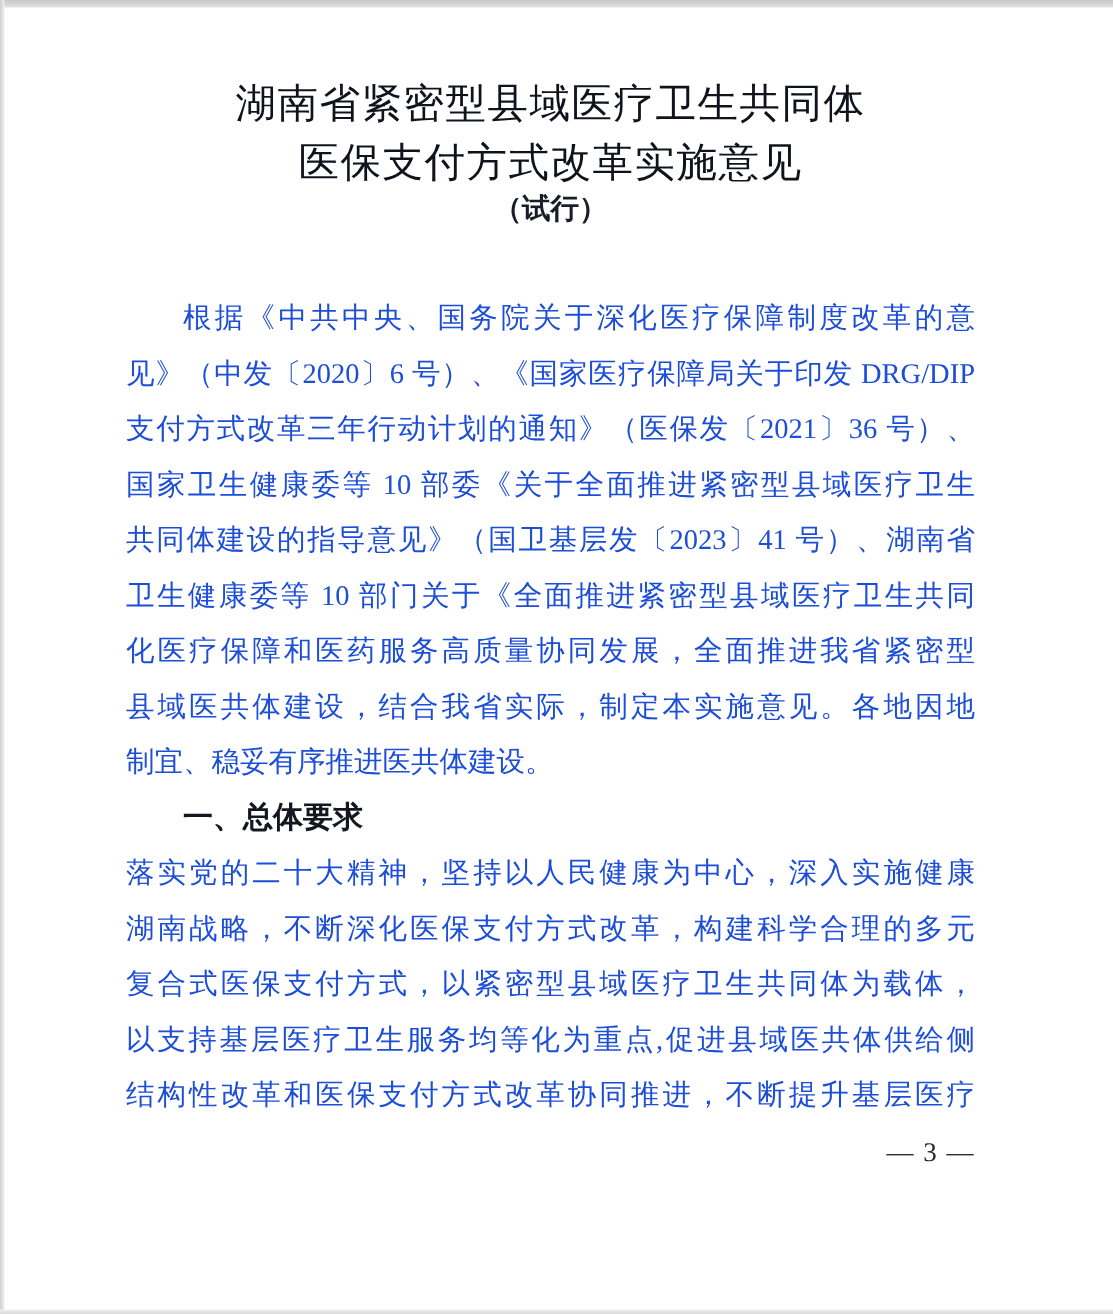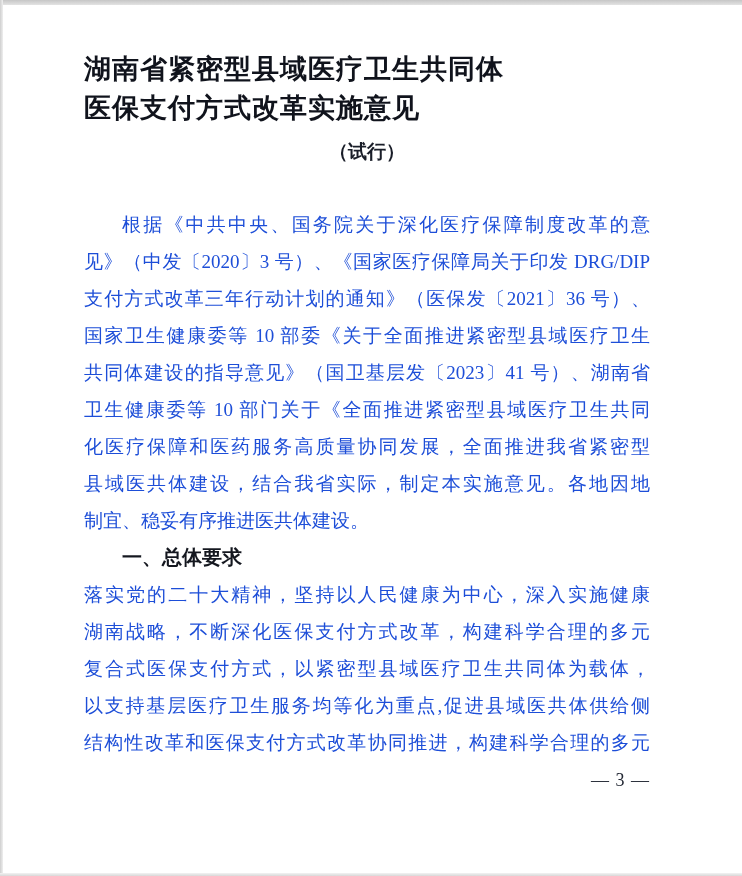--- a/index.html
+++ b/index.html
@@ -35,28 +35,28 @@
   }
   .doc {
     position: absolute;
     top: 0; left: 0;
     width: 742px;
     box-sizing: border-box;
     padding: 50px 92px 0 84px;
   }
   .title {
     margin: 0;
+    text-align: center;
     font-size: 27px;
     line-height: 39px;
-    font-weight: 700;
+    font-weight: 400;
     color: #10131c;
     letter-spacing: 1px;
   }
   .subtitle {
-    margin-top: 12px;
     height: 24px;
     line-height: 24px;
     text-align: center;
     font-size: 19px;
     font-weight: 700;
     color: #191d28;
   }
   .content {
     margin-top: 42px;
   }
@@ -97,30 +97,30 @@
 
 <div class="doc">
   <h1 class="title">
     <span>湖南省紧密型县域医疗卫生共同体</span><br>
     <span>医保支付方式改革实施意见</span>
   </h1>
   <div class="subtitle">（试行）</div>
 
   <div class="content">
     <div class="ln indent justify">根据《中共中央、国务院关于深化医疗保障制度改革的意</div>
-    <div class="ln justify">见》（中发〔2020〕3 号）、《国家医疗保障局关于印发 DRG/DIP</div>
+    <div class="ln justify">见》（中发〔2020〕6 号）、《国家医疗保障局关于印发 DRG/DIP</div>
     <div class="ln justify">支付方式改革三年行动计划的通知》（医保发〔2021〕36 号）、</div>
     <div class="ln justify">国家卫生健康委等 10 部委《关于全面推进紧密型县域医疗卫生</div>
     <div class="ln justify">共同体建设的指导意见》（国卫基层发〔2023〕41 号）、湖南省</div>
     <div class="ln justify">卫生健康委等 10 部门关于《全面推进紧密型县域医疗卫生共同</div>
     <div class="ln justify">化医疗保障和医药服务高质量协同发展，全面推进我省紧密型</div>
     <div class="ln justify">县域医共体建设，结合我省实际，制定本实施意见。各地因地</div>
     <div class="ln">制宜、稳妥有序推进医共体建设。</div>
     <div class="ln indent heading">一、总体要求</div>
     <div class="ln justify">落实党的二十大精神，坚持以人民健康为中心，深入实施健康</div>
     <div class="ln justify">湖南战略，不断深化医保支付方式改革，构建科学合理的多元</div>
     <div class="ln justify">复合式医保支付方式，以紧密型县域医疗卫生共同体为载体，</div>
     <div class="ln justify">以支持基层医疗卫生服务均等化为重点,促进县域医共体供给侧</div>
-    <div class="ln justify">结构性改革和医保支付方式改革协同推进，构建科学合理的多元</div>
+    <div class="ln justify">结构性改革和医保支付方式改革协同推进，不断提升基层医疗</div>
   </div>
 
   <div class="page-number">— 3 —</div>
 </div>
 
 </body></html>

